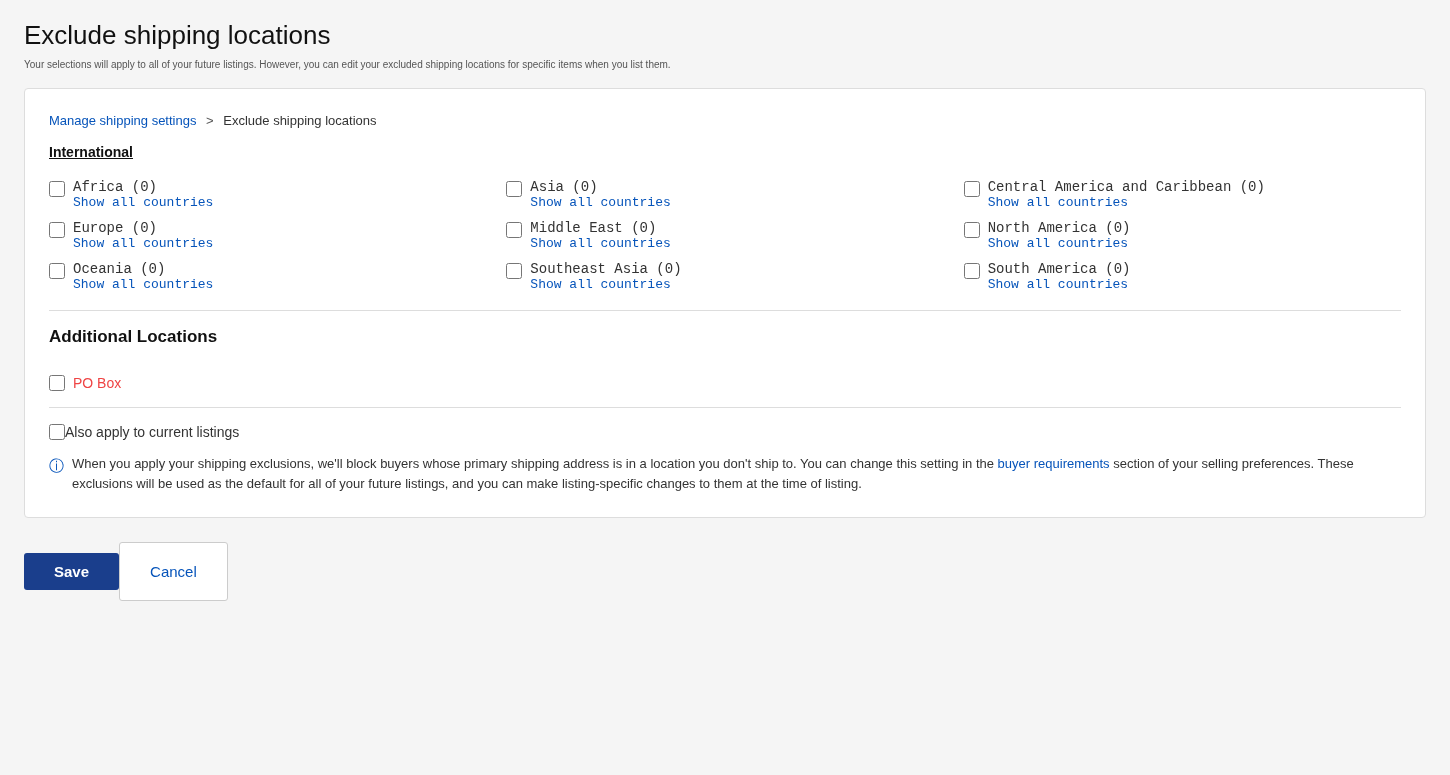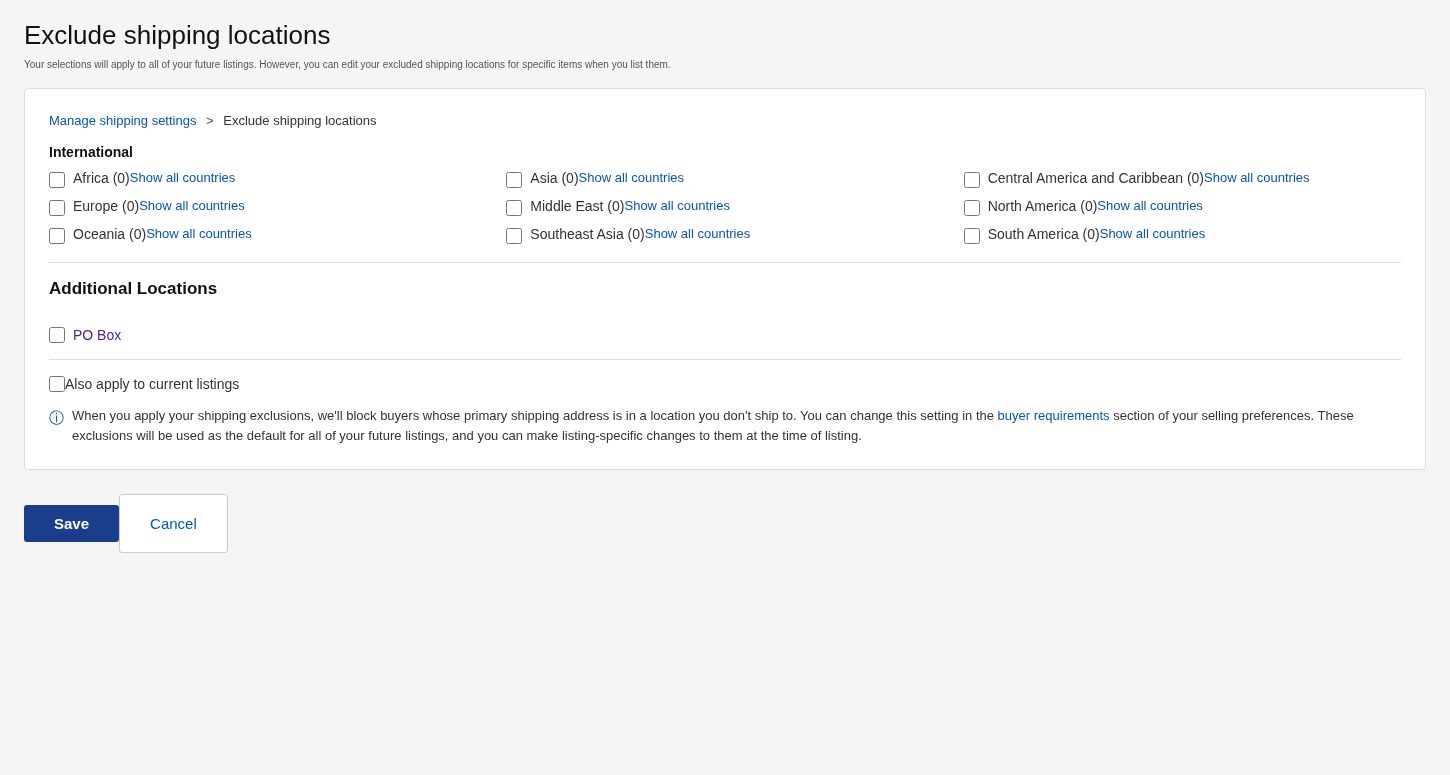--- a/index.html
+++ b/index.html
@@ -43,22 +43,23 @@
       color: #333;
     }
     .section-label {
       font-size: 14px;
       color: #333;
       margin-bottom: 14px;
     }
     .region-section-title {
       font-size: 14px;
       font-weight: 700;
-      margin-bottom: 10px;
+      margin-bottom: 19px;
       color: #111;
+      text-decoration: underline;
     }
     .regions-grid {
       display: grid;
       grid-template-columns: 1fr 1fr 1fr;
       gap: 10px 20px;
       margin-bottom: 18px;
     }
     .region-item {
       display: flex;
       align-items: flex-start;
@@ -66,21 +67,22 @@
     }
     .region-item input[type="checkbox"] {
       margin-top: 2px;
       width: 16px;
       height: 16px;
       cursor: pointer;
       flex-shrink: 0;
     }
     .region-info {
       display: flex;
-      flex-direction: row;
+      flex-direction: column;
+      font-family: Liberation Mono, monospace;
     }
     .region-name {
       font-size: 14px;
       color: #333;
     }
     .show-countries-link {
       font-size: 13px;
       color: #0654ba;
       text-decoration: none;
       cursor: pointer;
@@ -102,21 +104,21 @@
       gap: 8px;
       margin-bottom: 4px;
     }
     .pobox-item input[type="checkbox"] {
       width: 16px;
       height: 16px;
       cursor: pointer;
     }
     .pobox-label {
       font-size: 14px;
-      color: #4c1d95;
+      color: #ef4444;
     }
     .also-apply-item {
       display: flex;
       align-items: center;
       margin-bottom: 14px;
     }
     .also-apply-item input[type="checkbox"] {
       width: 16px;
       height: 16px;
       cursor: pointer;

